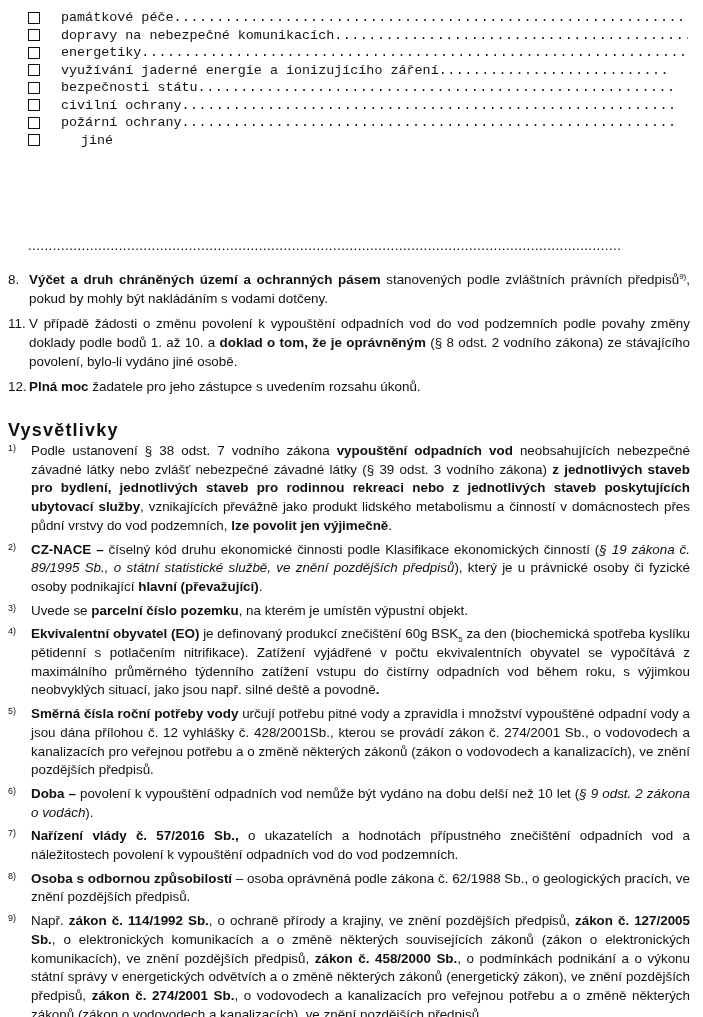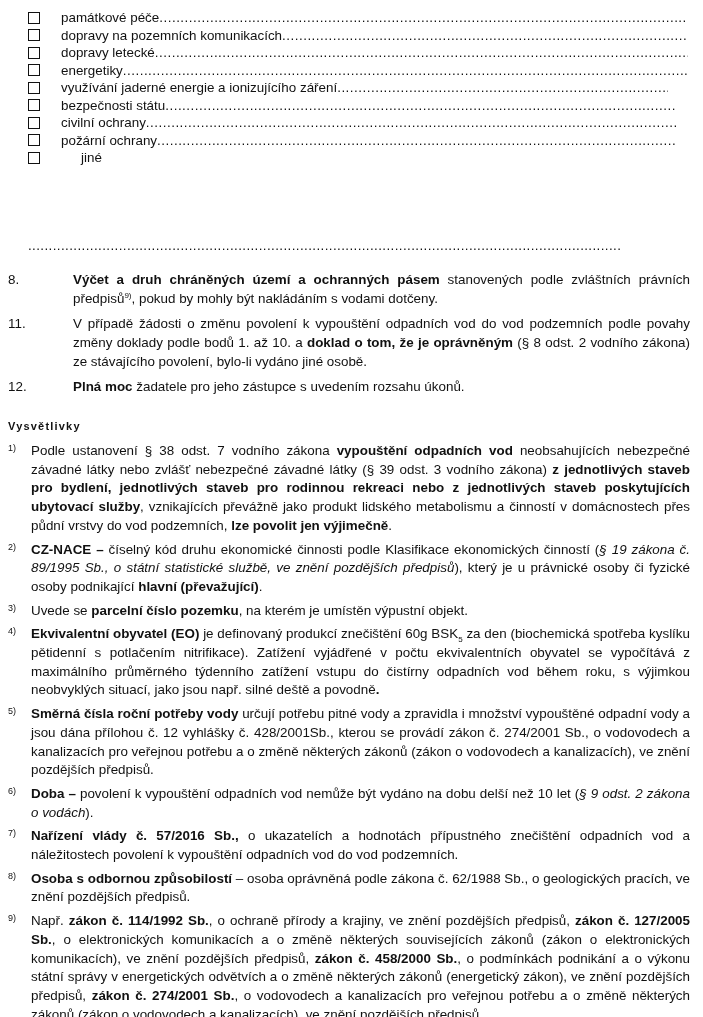--- a/index.html
+++ b/index.html
@@ -1,61 +1,56 @@
 <!DOCTYPE html>
 <html><head>
 <meta charset="utf-8">
 <style>
   html, body { margin: 0; padding: 0; background: #ffffff; }
   body {
     width: 703px; height: 1017px; overflow: hidden; position: relative;
     font-family: "Liberation Sans", sans-serif; color: #111; font-size: 13.4px;
   }
   .checklist { position: absolute; left: 28px; top: 9px; width: 660px; }
-  .check-row { display: flex; align-items: center; height: 17.5px; }
+  .check-row { display: flex; align-items: center; height: 17.5px; font-family: Liberation Mono, monospace; }
   .cb { width: 12px; height: 12px; border: 1.3px solid #111; box-sizing: border-box; flex: 0 0 auto; margin-right: 21px; background:#fff; }
   .check-label { white-space: nowrap; line-height: 17px; }
   .dots { flex: 1 1 auto; overflow: hidden; white-space: nowrap; line-height: 17px; letter-spacing: 0.5px; }
   .dots::before { content: "........................................................................................................................................................................................................................................................"; }
   .other-indent { margin-left: 8px; padding-left: 12px; }
   .other-line { position: absolute; left: 28px; top: 238px; width: 592px; overflow: hidden; white-space: nowrap; letter-spacing: 0.4px; }
   .other-line::before { content: "...................................................................................................................................................................................................................................................................."; }
 
   .numbered { position: absolute; left: 8px; top: 270px; width: 682px; }
   .num-item { display: flex; margin-bottom: 6px; line-height: 19px; text-align: justify; }
   .num { flex: 0 0 auto; width: 21px; }
-  .num-body { flex: 1 1 auto; margin-left: 44px; }
+  .num-body { flex: 1 1 auto; }
 
-  .expl-title { position: absolute; left: 8px; top: 420px; font-weight: bold; font-size: 11px; letter-spacing: 1.2px; }
+  .expl-title { position: absolute; left: 8px; top: 420px; font-weight: bold; font-size: 18px; letter-spacing: 1.2px; }
   .notes { position: absolute; left: 8px; top: 442px; width: 682px; }
   .note { display: flex; margin-bottom: 5px; line-height: 18.7px; }
   .note-ref { flex: 0 0 auto; width: 23px; font-size: 9px; line-height: 12px; }
   .note-body { flex: 1 1 auto; text-align: justify; }
   b { font-weight: bold; }
   i { font-style: italic; }
   sup { font-size: 8px; line-height: 0; }
   sub { font-size: 8px; line-height: 0; }
 </style>
 </head>
 <body>
 
 <div class="checklist">
   <div class="check-row">
       <span class="cb"></span>
       <span class="check-label">památkové péče</span>
       <span class="dots"></span>
     </div>
   <div class="check-row">
       <span class="cb"></span>
-      <span class="check-label">dopravy na pozemních komunikacích</span>
-      <span class="dots"></span>
-    </div>
-  <div class="check-row">
-      <span class="cb"></span>
-      <span class="check-label">dopravy letecké</span>
+      <span class="check-label">dopravy na nebezpečné komunikacích</span>
       <span class="dots"></span>
     </div>
   <div class="check-row">
       <span class="cb"></span>
       <span class="check-label">energetiky</span>
       <span class="dots"></span>
     </div>
   <div class="check-row" style="width:640px">
       <span class="cb"></span>
       <span class="check-label">využívání jaderné energie a ionizujícího záření</span>

